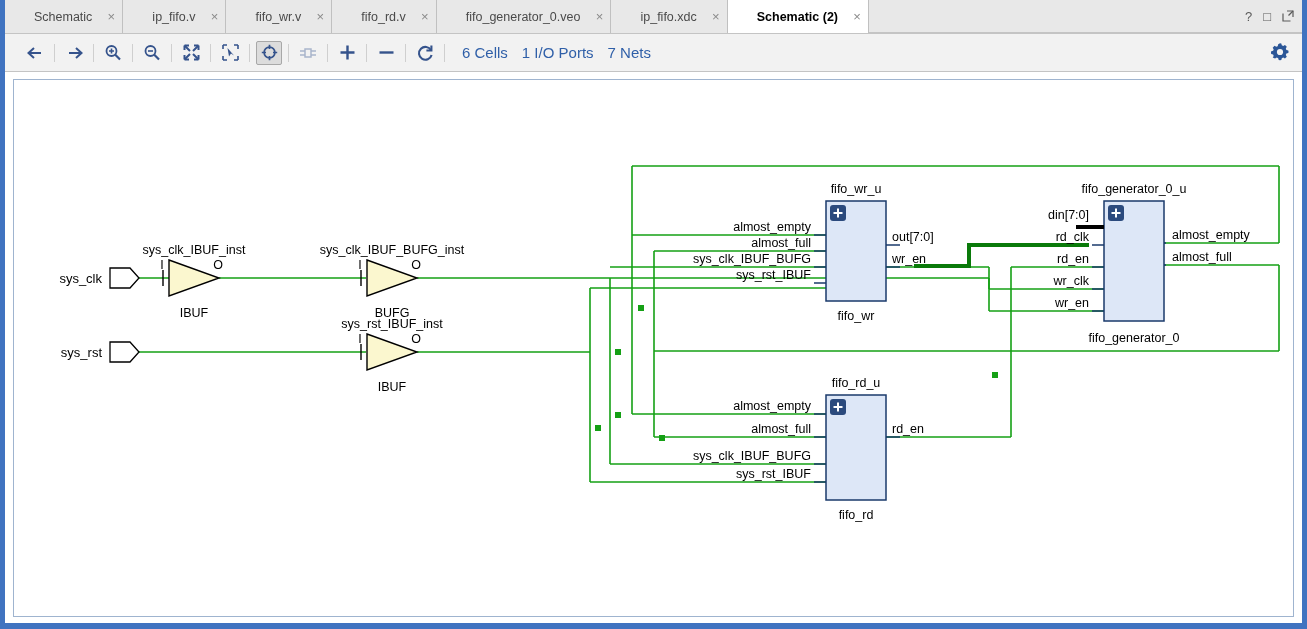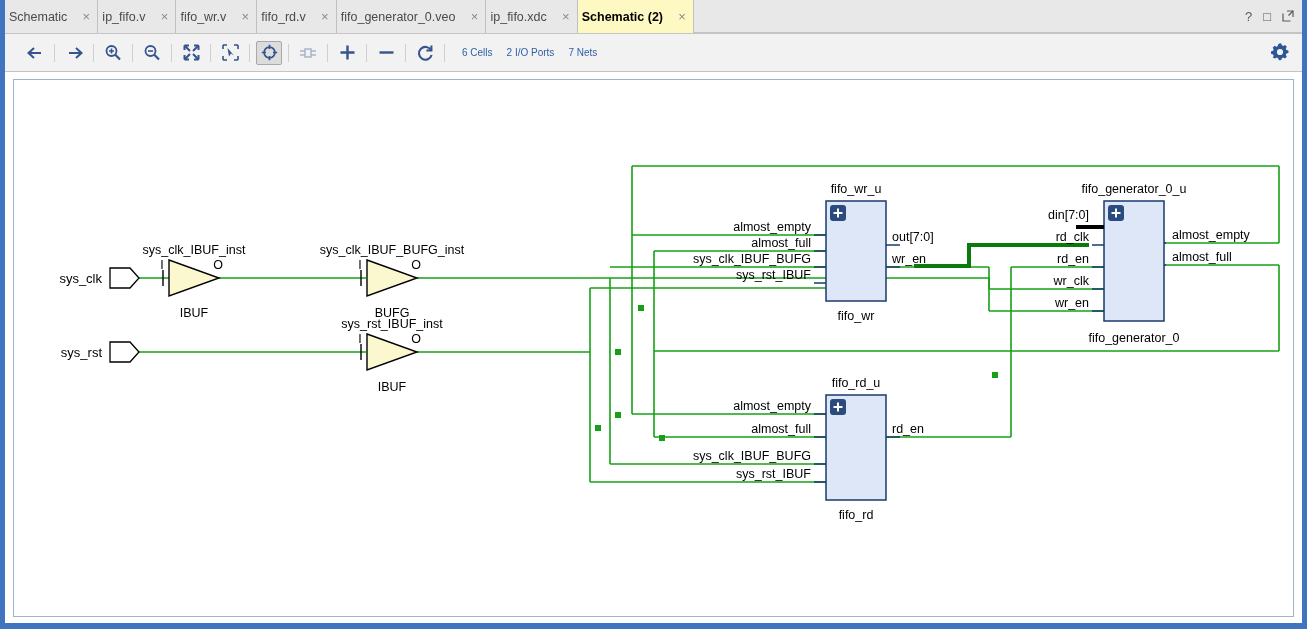--- a/index.html
+++ b/index.html
@@ -5,41 +5,41 @@
   html,body{margin:0;padding:0;background:#ffffff;}
   body{width:1307px;height:629px;overflow:hidden;font-family:"Liberation Sans",sans-serif;}
 
   .window{position:absolute;left:0;top:0;width:1307px;height:629px;box-sizing:border-box;
           border-left:5px solid #4073c0;border-right:5px solid #4073c0;border-bottom:6px solid #4073c0;
           background:#ffffff;}
 
   
   .tabbar{position:absolute;left:0;top:0;height:34px;width:1297px;background:#e8e8e8;
           border-bottom:1px solid #c4c4c4;box-sizing:border-box;display:flex;align-items:stretch;}
-  .tab{display:flex;align-items:center;height:33px;padding:0 4px 0 4px;
+  .tab{display:flex;align-items:center;height:33px;padding:0 4px 0 29px;
        border-right:1px solid #c0c0c0;font-size:12.5px;color:#4a4a4a;background:#e8e8e8;
        white-space:nowrap;box-sizing:border-box;}
   .tab .lbl{padding-right:12px;}
-  .tab.active{background:#fef9c3;color:#000000;font-weight:bold;border-right:1px solid #c0c0c0;}
+  .tab.active{background:#ffffff;color:#000000;font-weight:bold;border-right:1px solid #c0c0c0;}
   .tab .x{color:#8a8a8a;font-size:13px;width:14px;text-align:center;cursor:default;}
   .tab.active .x{color:#8a8a8a;font-weight:normal;}
   .tabfill{flex:1;background:#e8e8e8;border-bottom:1px solid #c4c4c4;}
 
   .winbtns{position:absolute;right:8px;top:0;height:33px;display:flex;align-items:center;gap:11px;}
   .winbtns span{color:#5a5a5a;font-size:13px;line-height:13px;}
 
   
   .toolbar{position:absolute;left:0;top:34px;height:38px;width:1297px;background:#f2f2f2;
            border-bottom:1px solid #c4c4c4;box-sizing:border-box;display:flex;align-items:center;}
   .tb-icon{width:26px;height:24px;display:flex;align-items:center;justify-content:center;
            margin:0 3px;border:1px solid transparent;border-radius:2px;box-sizing:border-box;}
   .tb-icon.active{background:#dcdcdc;border:1px solid #a8a8a8;}
   .tb-icon.disabled{opacity:.38;}
   .sep{width:1px;height:18px;background:#cfcfcf;margin:0 3px;}
-  .tb-link{color:#2f5fa8;font-size:10px;margin:0 14px 0 0;white-space:nowrap;}
+  .tb-link{color:#2f5fa8;font-size:15px;margin:0 14px 0 0;white-space:nowrap;}
   .tb-links{display:flex;align-items:center;margin-left:14px;}
   .gear{position:absolute;right:12px;top:8px;}
 
   
   .canvas{position:absolute;left:8px;top:79px;width:1281px;height:538px;background:#ffffff;
           border:1px solid #9fb4cf;box-sizing:border-box;overflow:hidden;}
   .canvas svg{display:block;}
 
   text{font-family:"Liberation Sans",sans-serif;font-size:12.5px;fill:#000000;}
   .pin-lbl{font-size:12.5px;}
@@ -171,21 +171,21 @@
     <div class="tb-icon">
       <svg width="18" height="18" viewBox="0 0 18 18">
           <path d="M15 6.2A6.4 6.4 0 1 0 15.6 11" fill="none" stroke="#35538c" stroke-width="2.1"></path>
           <path d="M15.4 1.4v5.1h-5" fill="none" stroke="#35538c" stroke-width="2.1"></path>
         </svg>
     </div>
     <div class="sep"></div>
 
     <div class="tb-links">
       <span class="tb-link">6 Cells</span>
-      <span class="tb-link">2 I/O Ports</span>
+      <span class="tb-link">1 I/O Ports</span>
       <span class="tb-link">7 Nets</span>
     </div>
 
     <div class="gear">
       <svg width="20" height="20" viewBox="0 0 20 20">
         <path d="M10 1.2l1.3.25.5 1.9 1.45.6 1.7-1 1.85 1.85-1 1.7.6 1.45 1.9.5.25 1.3-.25 1.3-1.9.5-.6 1.45 1 1.7-1.85 1.85-1.7-1-1.45.6-.5 1.9-1.3.25-1.3-.25-.5-1.9-1.45-.6-1.7 1L2.7 15.6l1-1.7-.6-1.45-1.9-.5L.95 10.65l.25-1.3 1.9-.5.6-1.45-1-1.7L4.55 3.85l1.7 1 1.45-.6.5-1.9z" fill="#2b5697"></path>
         <circle cx="10" cy="10" r="3.1" fill="#f2f2f2"></circle>
       </svg>
     </div>
   </div>

